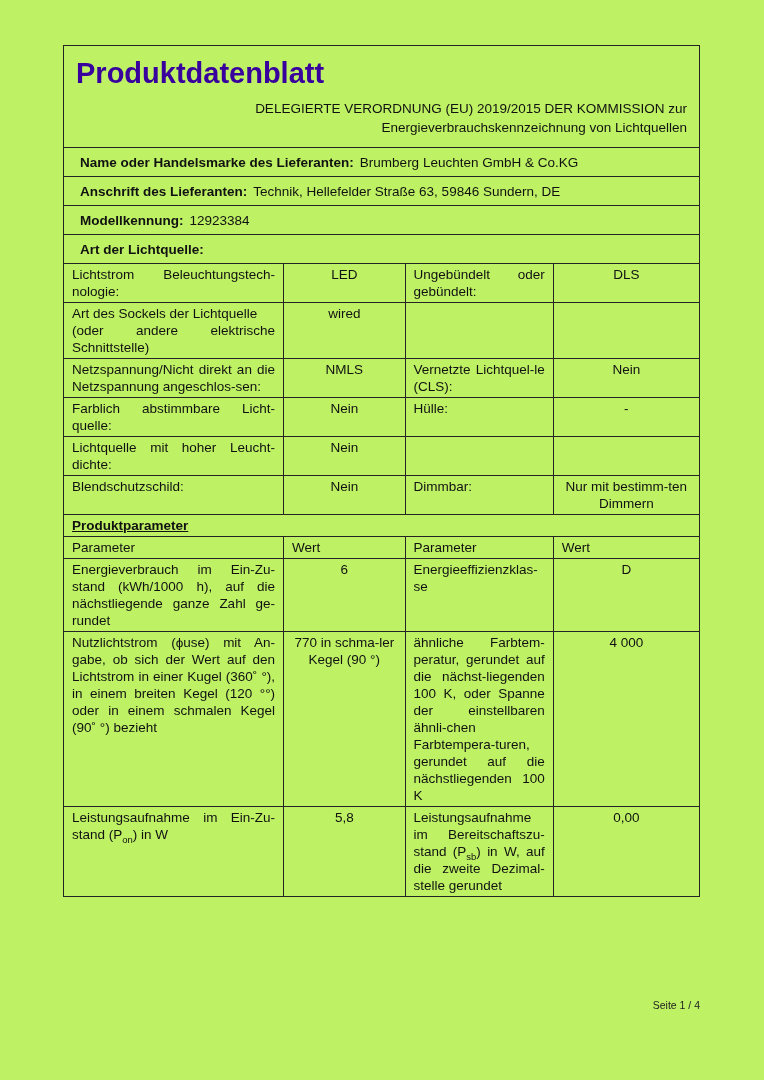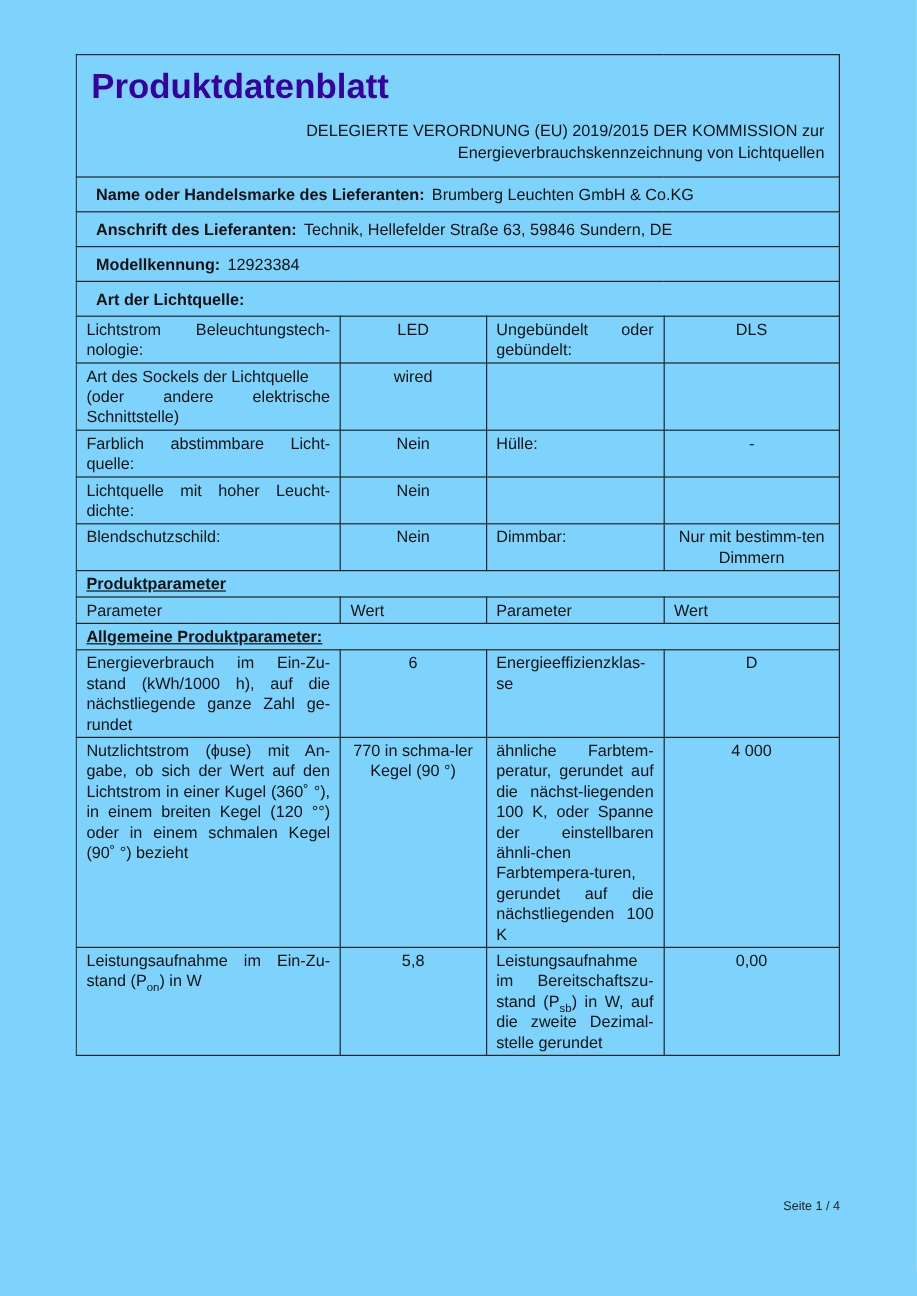--- a/index.html
+++ b/index.html
@@ -1,20 +1,20 @@
 <!DOCTYPE html>
 <html lang="de"><head>
 <meta charset="utf-8">
 <style>
   html,body{margin:0;padding:0;}
   body{
     width:764px;height:1080px;overflow:hidden;background:#ffffff;
     font-family:"Liberation Sans",sans-serif;color:#111;
   }
-  .sheet{position:relative;width:764px;height:1080px;background:#7dd3fc;}
+  .sheet{position:relative;width:764px;height:1080px;background:#bef264;}
   .clip{position:absolute;left:63px;top:45px;width:637px;height:950px;overflow:hidden;}
   table.doc{
     border-collapse:collapse;width:637px;table-layout:fixed;
     font-size:13.5px;line-height:17px;
   }
   table.doc td{
     border:1.5px solid #242424;vertical-align:top;padding:2px 8px;
     overflow:hidden;
   }
   col.w1{width:34.6%} col.w2{width:19.1%} col.w3{width:23.3%} col.w4{width:23%}
@@ -84,20 +84,26 @@
         <td class="val">DLS</td>
       </tr>
       <tr>
         <td class="just">Art des Sockels der Lichtquelle
 (oder andere elektrische Schnittstelle)</td>
         <td class="val">wired</td>
         <td class="just"></td>
         <td class="val"></td>
       </tr>
       <tr>
+        <td class="just">Netzspannung/Nicht direkt an die Netzspannung angeschlos-sen:</td>
+        <td class="val">NMLS</td>
+        <td class="just">Vernetzte Lichtquel-le (CLS):</td>
+        <td class="val">Nein</td>
+      </tr>
+      <tr>
         <td class="just">Farblich abstimmbare Licht-quelle:</td>
         <td class="val">Nein</td>
         <td class="just">Hülle:</td>
         <td class="val">-</td>
       </tr>
       <tr>
         <td class="just">Lichtquelle mit hoher Leucht-dichte:</td>
         <td class="val">Nein</td>
         <td class="just"></td>
         <td class="val"></td>
@@ -113,23 +119,20 @@
         <td colspan="4" class="sect">Produktparameter</td>
       </tr>
 
       <tr>
         <td class="colhead">Parameter</td>
         <td class="colhead">Wert</td>
         <td class="colhead">Parameter</td>
         <td class="colhead">Wert</td>
       </tr>
 
-      <tr>
-        <td colspan="4" class="sect">Allgemeine Produktparameter:</td>
-      </tr>
 
       <tr>
         <td class="just">Energieverbrauch im Ein-Zu-stand (kWh/1000 h), auf die nächstliegende ganze Zahl ge-rundet</td>
         <td class="val">6</td>
         <td class="just">Energieeffizienzklas-se</td>
         <td class="val">D</td>
       </tr>
       <tr>
         <td class="just">Nutzlichtstrom (ϕuse) mit An-gabe, ob sich der Wert auf den Lichtstrom in einer Kugel (360˚ °), in einem breiten Kegel (120 °°) oder in einem schmalen Kegel (90˚ °) bezieht</td>
         <td class="val">770 in schma-ler Kegel (90 °)</td>

